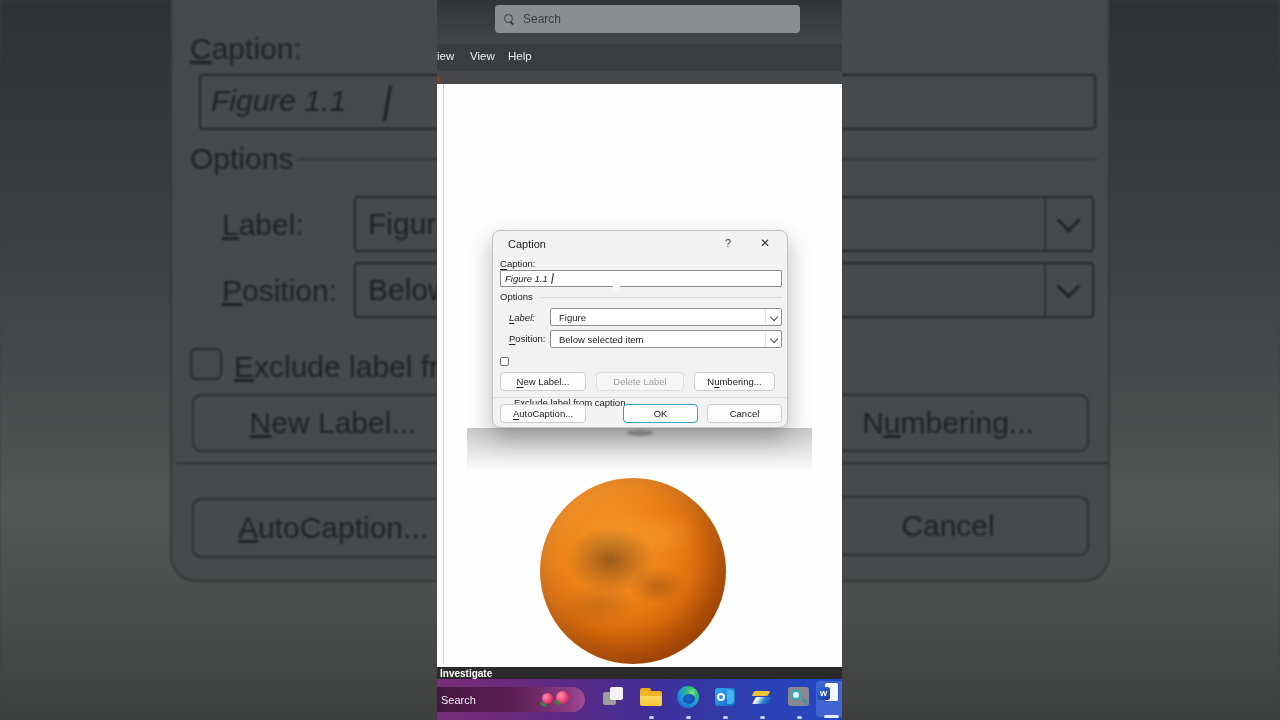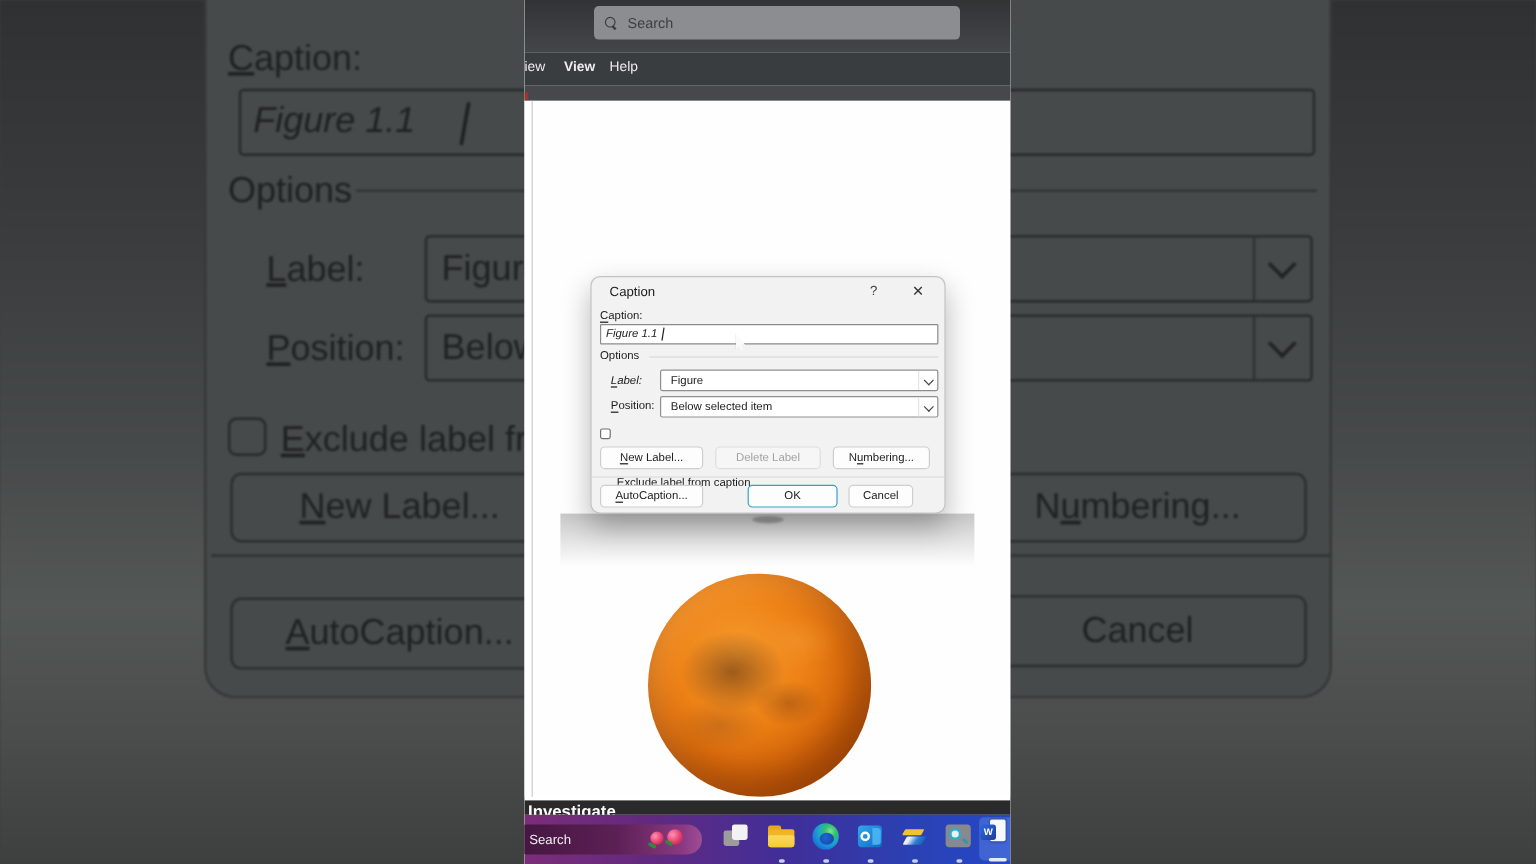--- a/index.html
+++ b/index.html
@@ -58,21 +58,21 @@
   .mars { position:absolute; left:103px; top:394px; width:186px; height:186px; border-radius:50%;
           background:
             radial-gradient(ellipse 62px 48px at 38% 44%, rgba(88,44,16,.55), rgba(88,44,16,0) 70%),
             radial-gradient(ellipse 40px 26px at 63% 58%, rgba(122,62,22,.40), rgba(122,62,22,0) 72%),
             radial-gradient(ellipse 52px 30px at 32% 68%, rgba(150,82,32,.35), rgba(150,82,32,0) 72%),
             radial-gradient(ellipse 46px 30px at 68% 30%, rgba(240,150,50,.5), rgba(240,150,50,0) 75%),
             radial-gradient(circle at 40% 36%, #f59a2d 0%, #ee8216 34%, #e06f0d 56%, #c65a0a 78%, #a94806 92%, #903b05 100%);
           box-shadow: inset -10px -16px 34px rgba(110,40,0,.55), inset 8px 10px 24px rgba(255,190,100,.35); }
 
   .investigate { position:absolute; left:0; right:0; top:667px; height:12px; background:#2a2a2b; z-index:8; }
-  .investigate span { position:absolute; left:3px; top:1px; font-size:14px; font-weight:bold; color:#fff; }
+  .investigate span { position:absolute; left:3px; top:1px; font-size:10px; font-weight:bold; color:#fff; }
 
   
   .dlg { position:absolute; left:55px; top:230px; width:296px; height:198px;
          background:#f2f2f2; border:1px solid #c3c3c3; border-radius:8px;
          box-shadow:0 10px 24px rgba(0,0,0,.28); z-index:6; font-size:9.5px; color:#1b1b1b; }
   .dlg .abs { position:absolute; white-space:nowrap; }
   .dlg-title { left:15px; top:7px; font-size:11px; }
   .dlg-help { left:228px; top:6px; width:14px; text-align:center; font-size:11px; color:#3c3c3c; }
   .dlg-close { left:264px; top:5px; width:16px; text-align:center; font-size:12px; color:#333; }
   .fld { position:absolute; left:7px; top:39px; width:282px; height:17px; background:#fff;
@@ -200,21 +200,21 @@
 
     <div class="titlebar">
       <div class="search-pill">
         <span class="mag"></span>
         <span>Search</span>
       </div>
     </div>
 
     <div class="menubar">
       <span style="left:0px;">iew</span>
-      <span style="left:33px;font-weight:bold;">View</span>
+      <span style="left:33px;">View</span>
       <span style="left:71px;">Help</span>
     </div>
     <div class="ribbon-strip"></div>
     <div class="red-mark"></div>
 
     <div class="doc">
       <div class="page-edge"></div>
       <div class="shadow-band"></div>
       <div class="blob"></div>
       <div class="mars"></div>
@@ -259,21 +259,21 @@
       <div class="btn" style="left:201px; top:141px; width:81px;">
           <span><span>N</span><span class="u">u</span><span>mbering...</span></span>
         </div>
 
       <div class="sep"></div>
 
       <div class="btn" style="left:7px; top:173px; width:86px;">
           <span><span class="u">A</span><span>utoCaption...</span></span>
         </div>
       <div class="btn ok" style="left:130px; top:173px; width:75px;">OK</div>
-      <div class="btn" style="left:214px; top:173px; width:54px;text-align:center;">Cancel</div>
+      <div class="btn" style="left:214px; top:173px; width:75px;text-align:center;">Cancel</div>
     </div>
 
     <div class="investigate">
       <span>Investigate</span>
     </div>
   </div>
 
   <div class="strip" style="background:transparent; z-index:9;">
     <div class="taskbar">
       <div class="tb-search">

